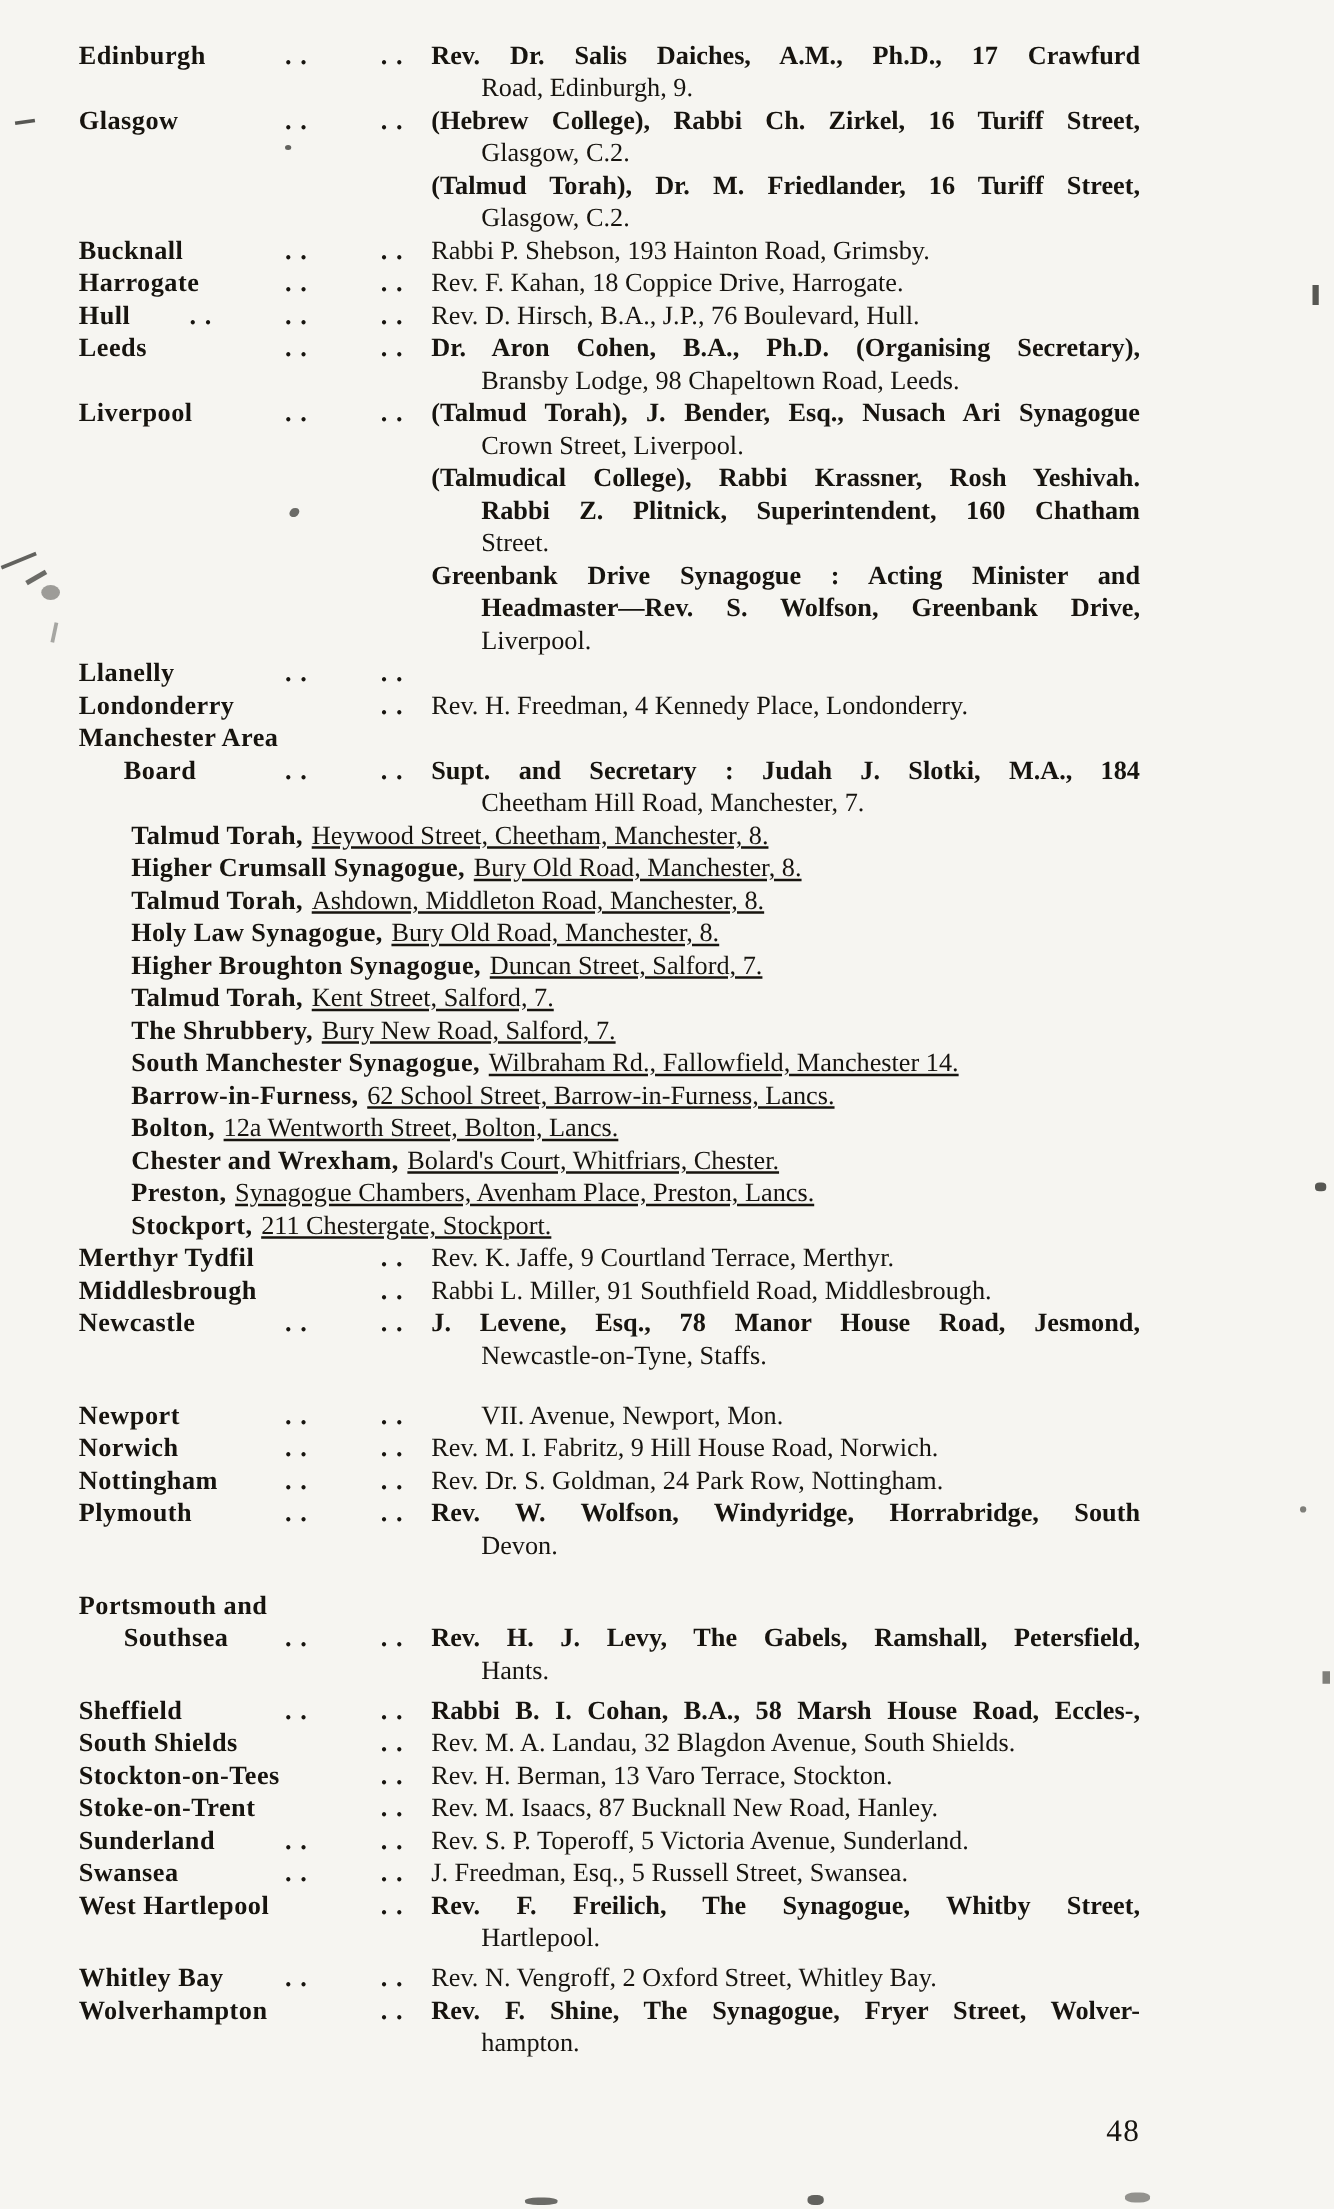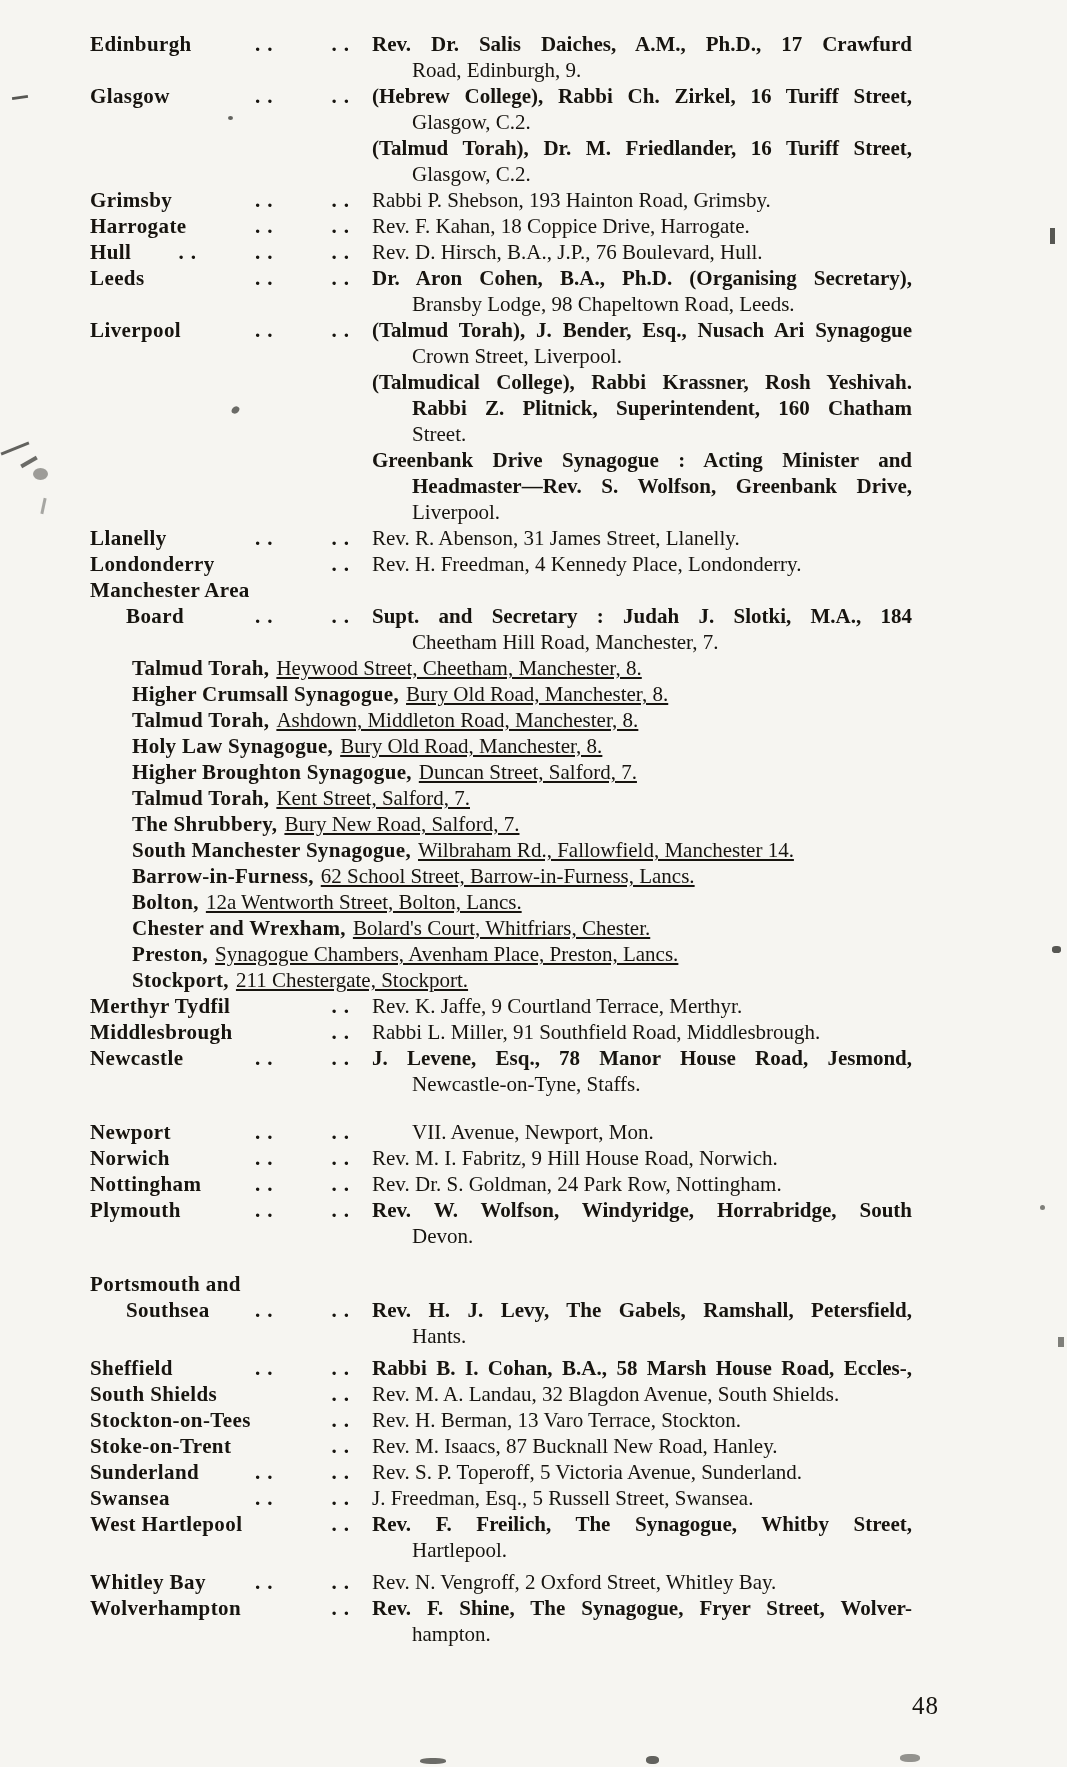--- a/index.html
+++ b/index.html
@@ -3,21 +3,21 @@
 <meta charset="utf-8">
 <style>
   html,body{margin:0;padding:0;}
   body{
     width:1067px;height:1767px;position:relative;overflow:hidden;
     background:#f6f5f1;
     font-family:"Liberation Serif","DejaVu Serif",serif;
     color:#17140f;
     font-size:21px;line-height:26px;
   }
-  .sheet{position:absolute;inset:0;padding:31px 155px 0 90px;box-sizing:border-box;}
+  .sheet{position:absolute;inset:0;padding:31px 155px 0 63px;box-sizing:border-box;}
   .row{display:flex;align-items:flex-start;}
   .left{flex:0 0 282px;display:flex;align-items:baseline;}
   .left.two{display:block;}
   .cityline2{display:flex;align-items:baseline;padding-left:36px;}
   .city{font-weight:bold;letter-spacing:.4px;white-space:nowrap;}
   .dotwrap{flex:1;display:flex;justify-content:flex-end;gap:52px;padding-right:16px;font-weight:bold;}
   .dotpair{letter-spacing:7px;}
   .right{flex:1;min-width:0;}
   .right.offset1{padding-top:26px;}
   .line{min-height:26px;}
@@ -59,21 +59,21 @@
         </div>
         <div class="right">
           <div class="line just">(Hebrew College), Rabbi Ch. Zirkel, 16 Turiff Street,</div>
           <div class="line ind">Glasgow, C.2.</div>
           <div class="line just">(Talmud Torah), Dr. M. Friedlander, 16 Turiff Street,</div>
           <div class="line ind">Glasgow, C.2.</div>
         </div>
       </div>
       <div class="row">
         <div class="left">
-          <span class="city">Grimsby</span>
+          <span class="city">Bucknall</span>
           <span class="dotwrap">
             <span class="dotpair">..</span>
             <span class="dotpair">..</span>
           </span>
         </div>
         <div class="right">
           <div class="line">Rabbi P. Shebson, 193 Hainton Road, Grimsby.</div>
         </div>
       </div>
       <div class="row">
@@ -133,23 +133,20 @@
           <div class="line ind">Liverpool.</div>
         </div>
       </div>
       <div class="row">
         <div class="left">
           <span class="city">Llanelly</span>
           <span class="dotwrap">
             <span class="dotpair">..</span>
             <span class="dotpair">..</span>
           </span>
-        </div>
-        <div class="right">
-          <div class="line">Rev. R. Abenson, 31 James Street, Llanelly.</div>
         </div>
       </div>
       <div class="row">
         <div class="left">
           <span class="city">Londonderry</span>
           <span class="dotwrap">
             <span class="dotpair">..</span>
           </span>
         </div>
         <div class="right">

